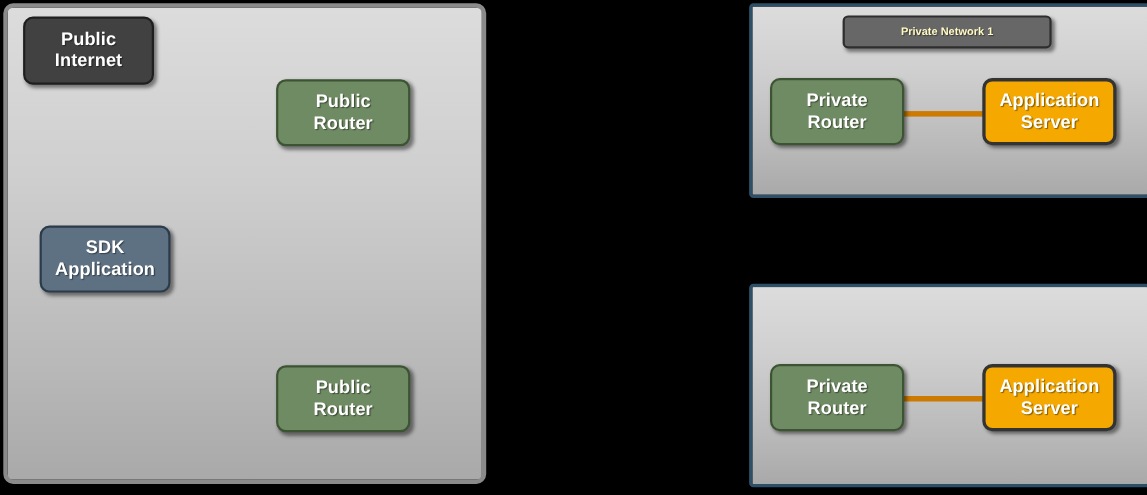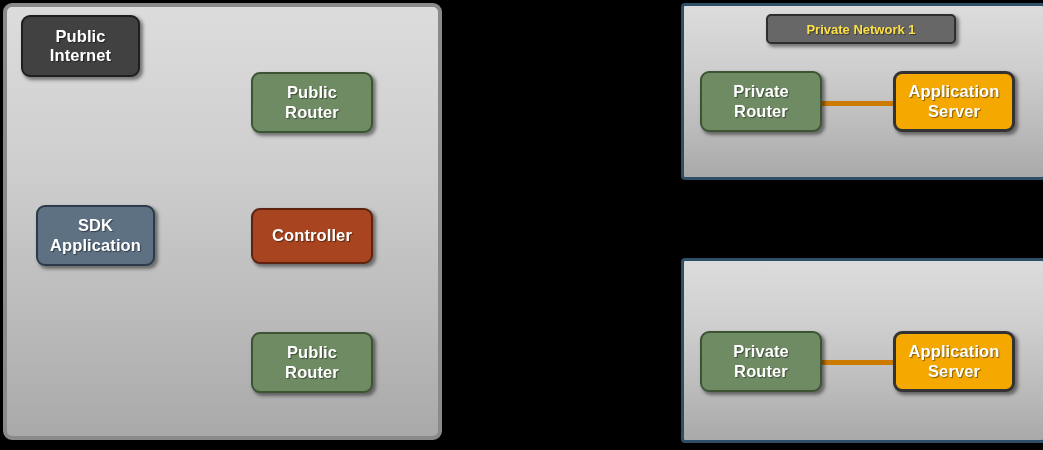--- a/index.html
+++ b/index.html
@@ -75,23 +75,23 @@
   
   .network-badge {
     position: absolute;
     box-sizing: border-box;
     display: flex;
     align-items: center;
     justify-content: center;
     background: #676767;
     border: 2.5px solid #2e2e2e;
     border-radius: 5px;
-    color: #fde047;
+    color: #fef9c3;
     font-weight: bold;
-    font-size: 13px;
+    font-size: 10px;
     box-shadow: 2.5px 2.5px 3.5px rgba(0,0,0,0.45);
     text-shadow: 1px 1px 1px rgba(0,0,0,0.45);
     z-index: 3;
   }
 
   
   .link {
     position: absolute;
     height: 5px;
     background: #cc7a00;
@@ -113,23 +113,20 @@
     <div class="node node--router" style="left: 244px; top: 65px; width: 122px; height: 61px;">
       <span>Public
 Router</span>
     </div>
 
     <div class="node node--sdk" style="left: 29px; top: 198px; width: 119px; height: 61px;">
       <span>SDK
 Application</span>
     </div>
 
-    <div class="node node--controller" style="left: 244px; top: 201px; width: 122px; height: 56px;">
-      <span>Controller</span>
-    </div>
 
     <div class="node node--router" style="left: 244px; top: 325px; width: 122px; height: 61px;">
       <span>Public
 Router</span>
     </div>
 
   </div>
 
   <div class="panel private-panel" id="private-network-1-panel">
 

